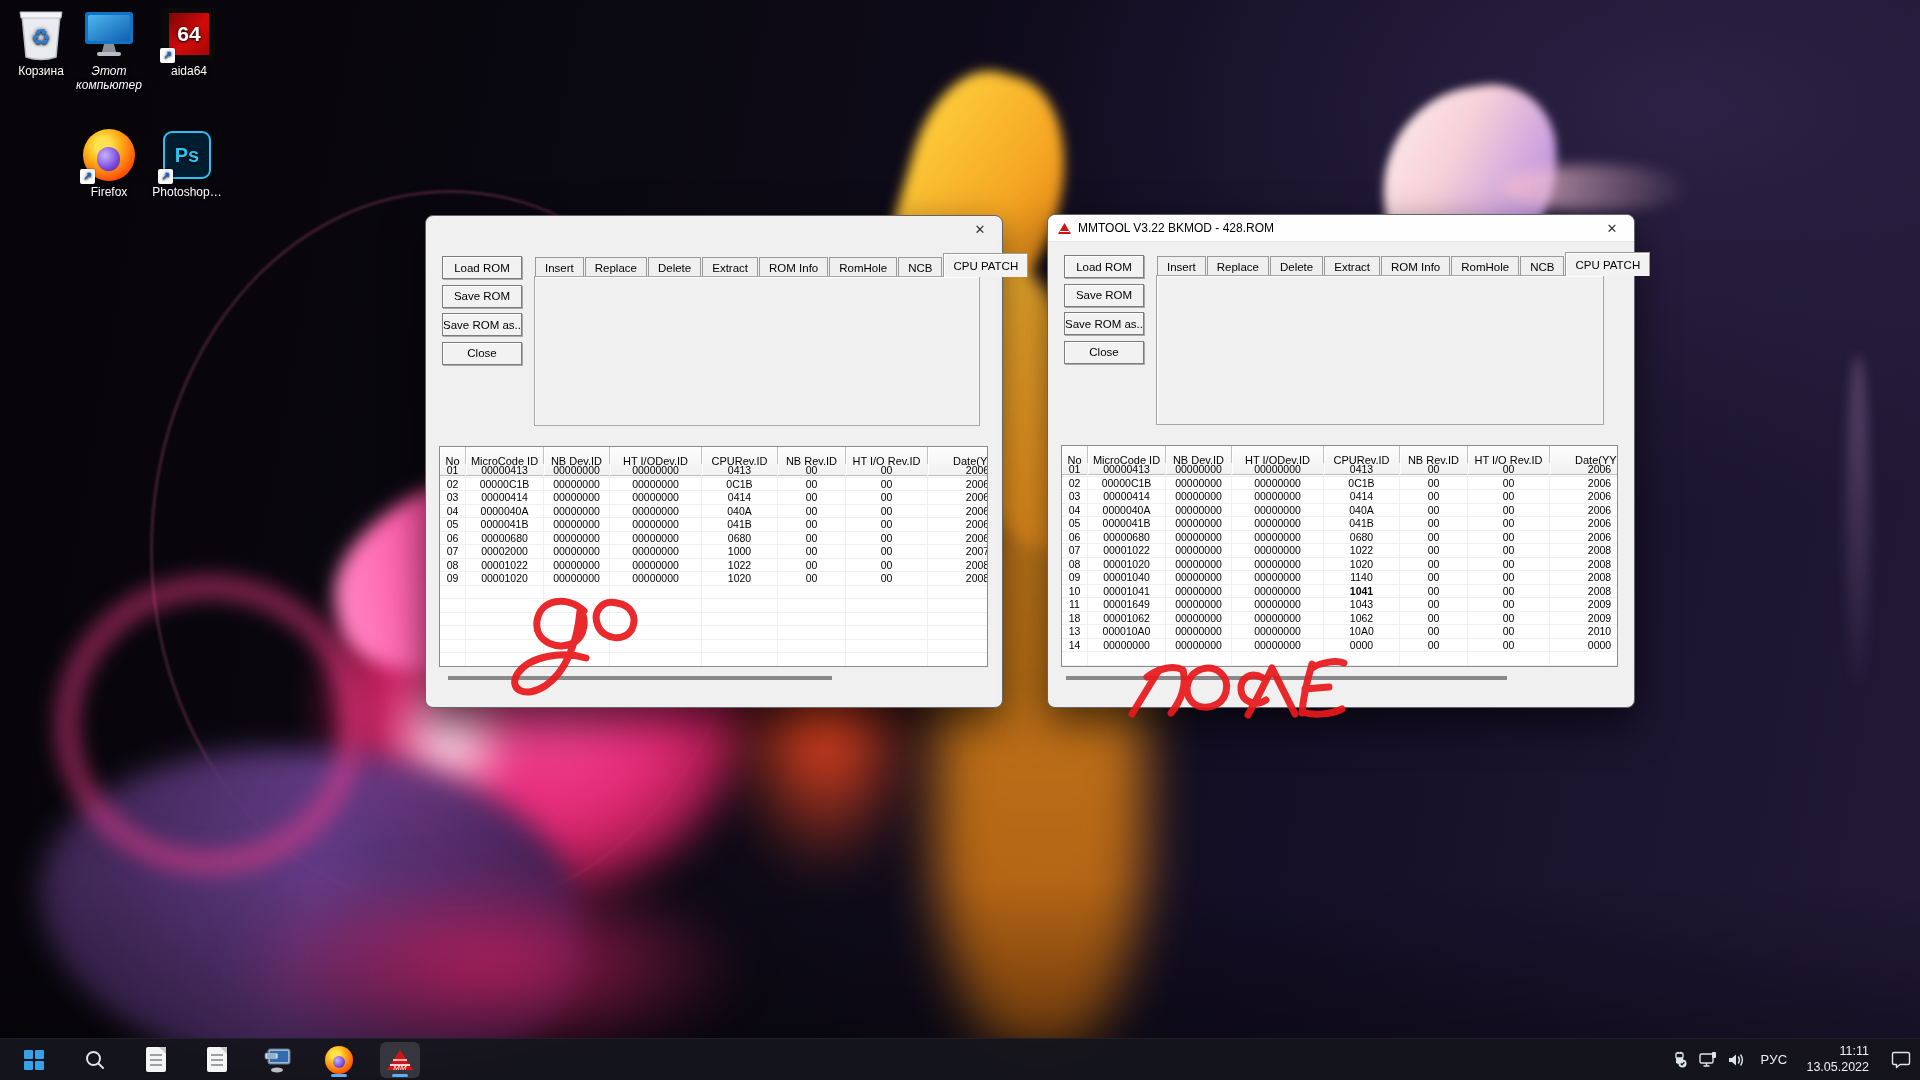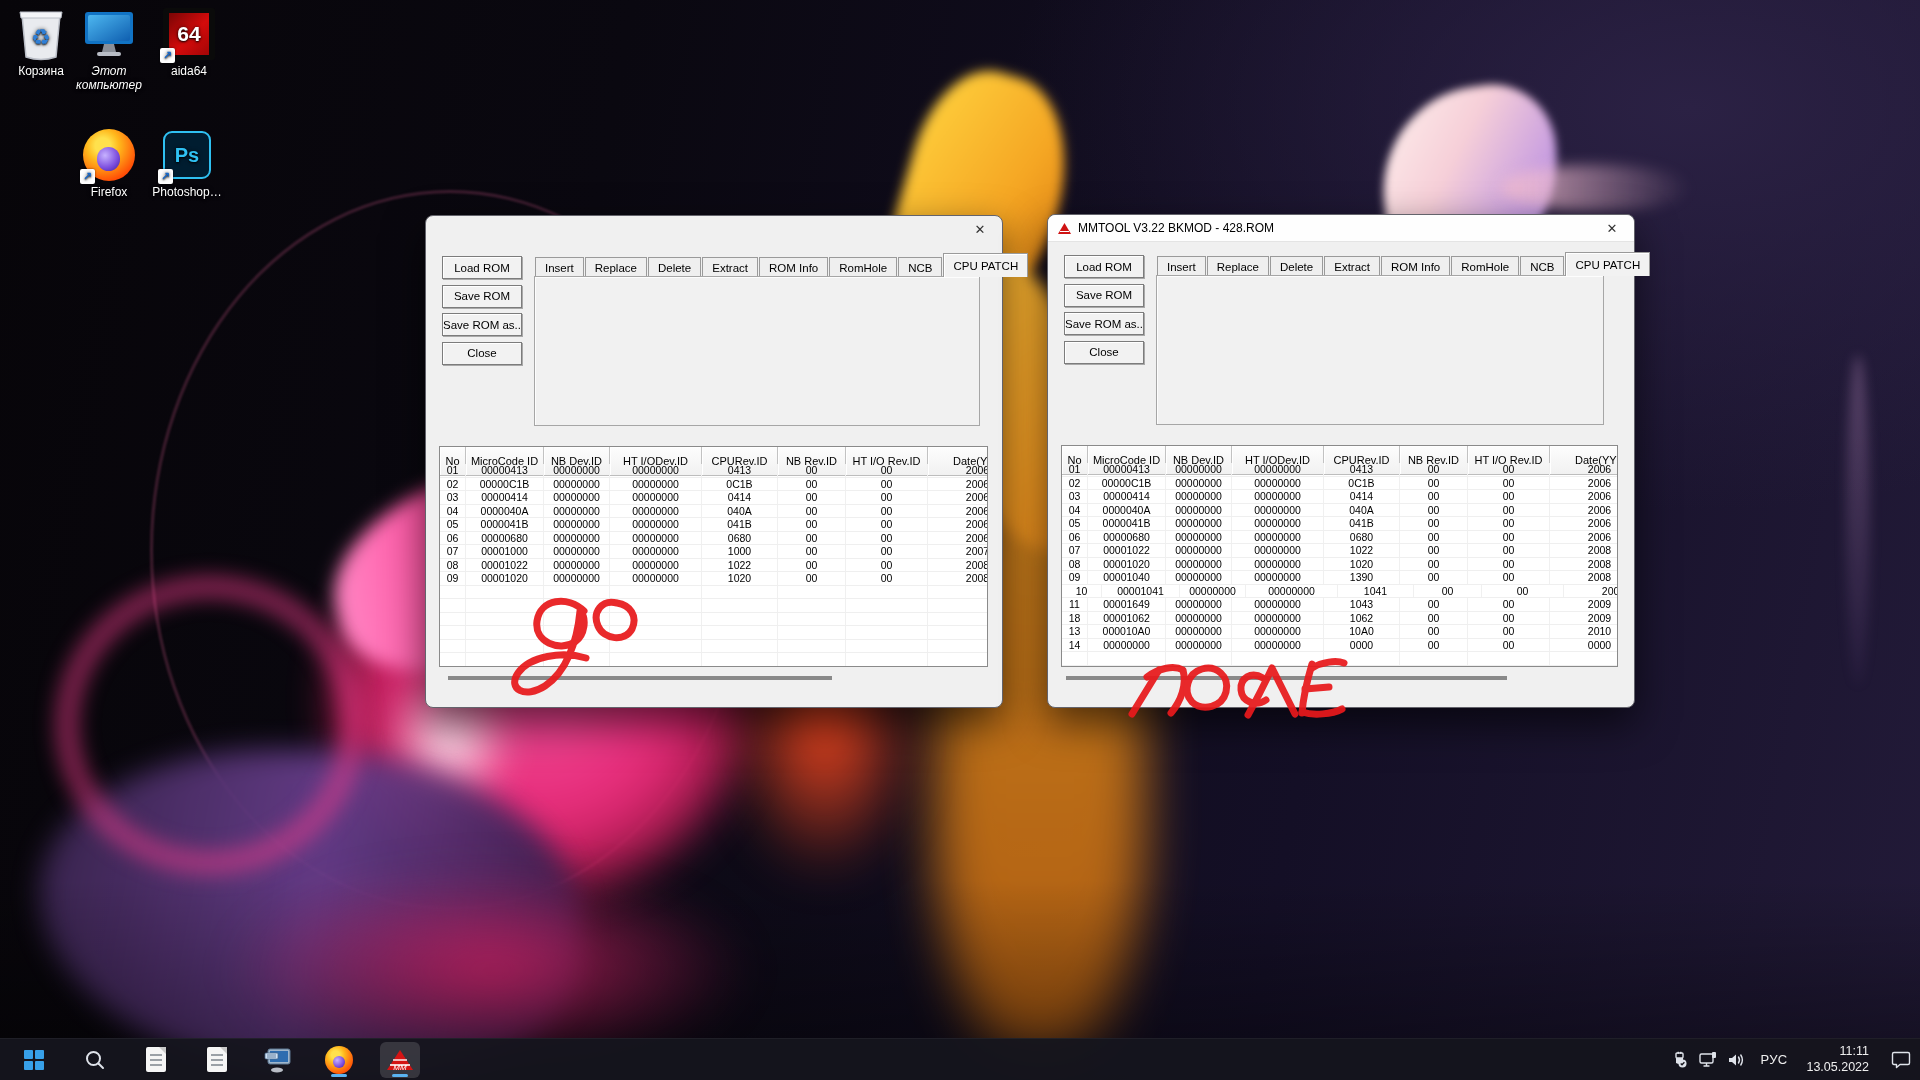--- a/index.html
+++ b/index.html
@@ -335,21 +335,21 @@
             <div class="c" style="width: 78px;">00000680</div>
             <div class="c" style="width: 66px;">00000000</div>
             <div class="c" style="width: 92px;">00000000</div>
             <div class="c" style="width: 76px;">0680</div>
             <div class="c" style="width: 68px;">00</div>
             <div class="c" style="width: 82px;">00</div>
             <div class="c" style="width: 100px;">2006</div>
           </div>
           <div class="lv-row">
             <div class="c" style="width: 26px;">07</div>
-            <div class="c" style="width: 78px;">00001000</div>
+            <div class="c" style="width: 78px;">00002000</div>
             <div class="c" style="width: 66px;">00000000</div>
             <div class="c" style="width: 92px;">00000000</div>
             <div class="c" style="width: 76px;">1000</div>
             <div class="c" style="width: 68px;">00</div>
             <div class="c" style="width: 82px;">00</div>
             <div class="c" style="width: 100px;">2007</div>
           </div>
           <div class="lv-row">
             <div class="c" style="width: 26px;">08</div>
             <div class="c" style="width: 78px;">00001022</div>
@@ -578,31 +578,31 @@
             <div class="c" style="width: 76px;">1020</div>
             <div class="c" style="width: 68px;">00</div>
             <div class="c" style="width: 82px;">00</div>
             <div class="c" style="width: 100px;">2008</div>
           </div>
           <div class="lv-row">
             <div class="c" style="width: 26px;">09</div>
             <div class="c" style="width: 78px;">00001040</div>
             <div class="c" style="width: 66px;">00000000</div>
             <div class="c" style="width: 92px;">00000000</div>
-            <div class="c" style="width: 76px;">1390</div>
+            <div class="c" style="width: 76px;">1140</div>
             <div class="c" style="width: 68px;">00</div>
             <div class="c" style="width: 82px;">00</div>
             <div class="c" style="width: 100px;">2008</div>
           </div>
           <div class="lv-row">
-            <div class="c" style="width: 40px; text-align: center;">10</div>
+            <div class="c" style="width: 26px; text-align: center;">10</div>
             <div class="c" style="width: 78px;">00001041</div>
             <div class="c" style="width: 66px;">00000000</div>
             <div class="c" style="width: 92px;">00000000</div>
-            <div class="c" style="width: 76px;">1041</div>
+            <div class="c" style="width: 76px; font-weight: bold;">1041</div>
             <div class="c" style="width: 68px;">00</div>
             <div class="c" style="width: 82px;">00</div>
             <div class="c" style="width: 100px;">2008</div>
           </div>
           <div class="lv-row">
             <div class="c" style="width: 26px;">11</div>
             <div class="c" style="width: 78px;">00001649</div>
             <div class="c" style="width: 66px;">00000000</div>
             <div class="c" style="width: 92px;">00000000</div>
             <div class="c" style="width: 76px;">1043</div>

